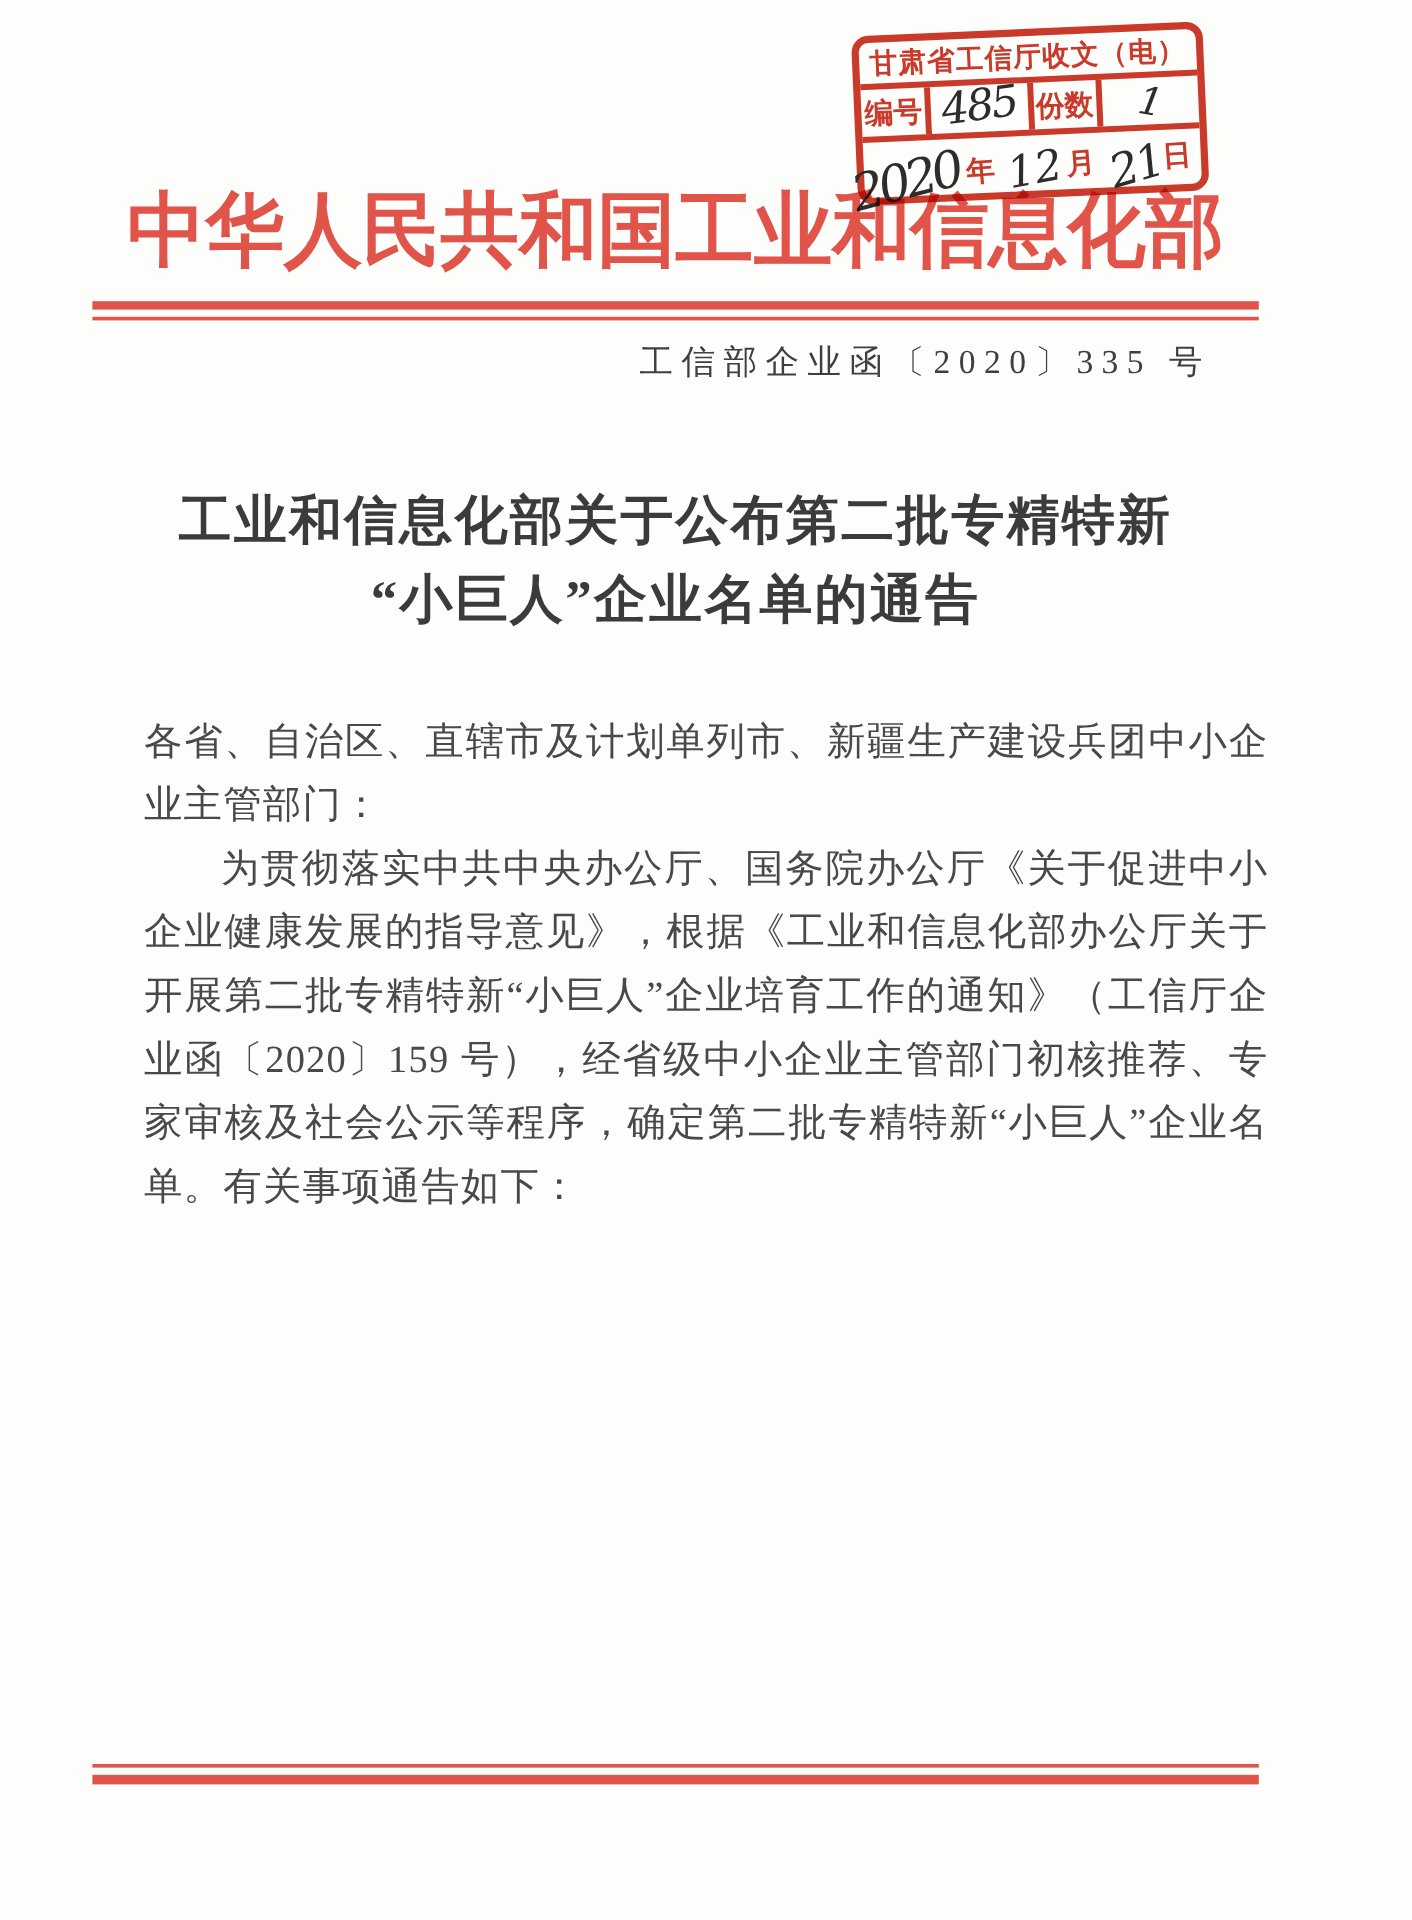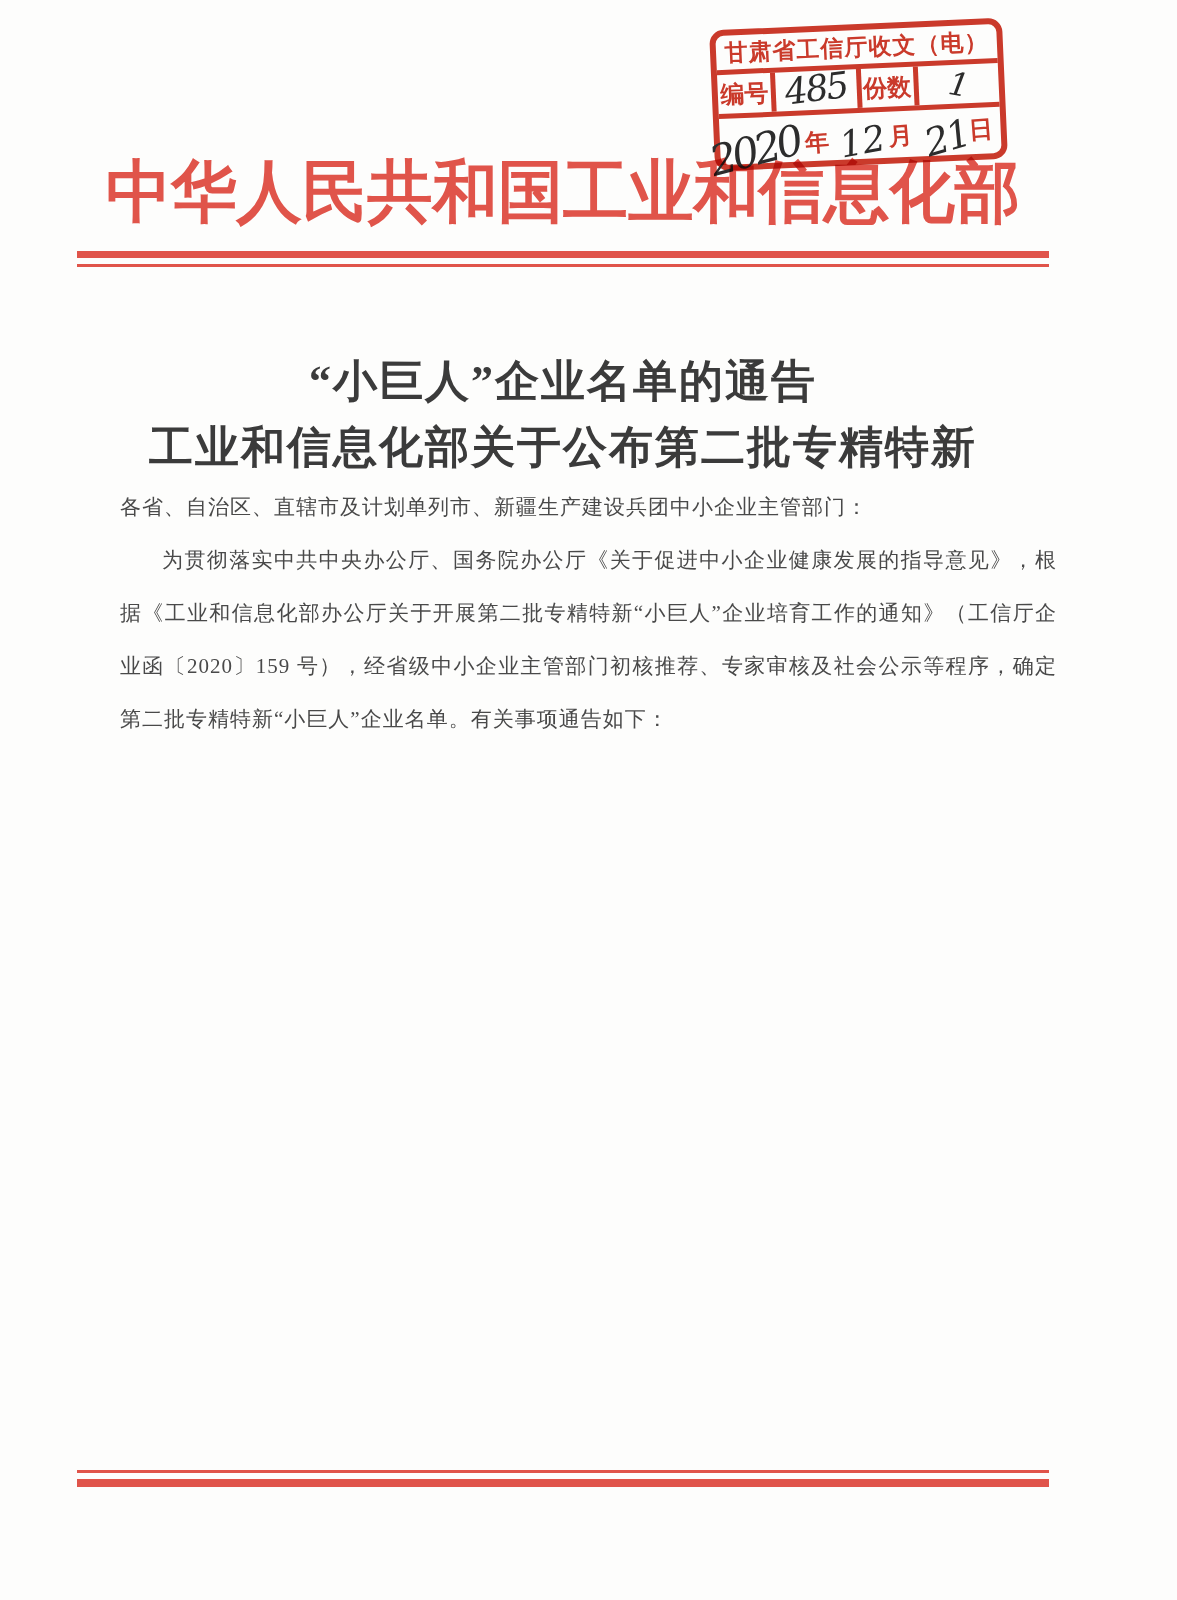--- a/index.html
+++ b/index.html
@@ -59,23 +59,24 @@
     margin-top: 82px;
     text-align: center;
     font-weight: bold;
     font-size: 44px;
     line-height: 66px;
     color: var(--title-text);
     letter-spacing: 2px;
   }
   
   .body-text {
+    margin-top: 58px;
     padding-left: 43px;
     width: 980px;
-    font-size: 21px;
+    font-size: 32px;
     line-height: 53px;
     letter-spacing: 1px;
     color: var(--body-text);
     text-align: justify;
   }
   .body-text p { margin: 0; }
   .body-text p.indent { text-indent: 2em; }
   
   .footer-rules {
     position: absolute;
@@ -191,24 +192,25 @@
 
   <div class="content">
 
     <h1 class="letterhead">中华人民共和国工业和信息化部</h1>
 
     <div class="header-rules">
       <div class="rule thick"></div>
       <div class="rule thin"></div>
     </div>
 
+    <div class="doc-number">工信部企业函〔2020〕335 号</div>
 
     <div class="doc-title">
+      <div>工业和信息化部关于公布第二批专精特新</div>
       <div>“小巨人”企业名单的通告</div>
-      <div>工业和信息化部关于公布第二批专精特新</div>
     </div>
 
     <div class="body-text">
         <p class="">各省、自治区、直辖市及计划单列市、新疆生产建设兵团中小企业主管部门：</p>
         <p class="indent">为贯彻落实中共中央办公厅、国务院办公厅《关于促进中小企业健康发展的指导意见》，根据《工业和信息化部办公厅关于开展第二批专精特新“小巨人”企业培育工作的通知》（工信厅企业函〔2020〕159 号），经省级中小企业主管部门初核推荐、专家审核及社会公示等程序，确定第二批专精特新“小巨人”企业名单。有关事项通告如下：</p>
       </div>
 
   </div>
 
   <div class="footer-rules">

